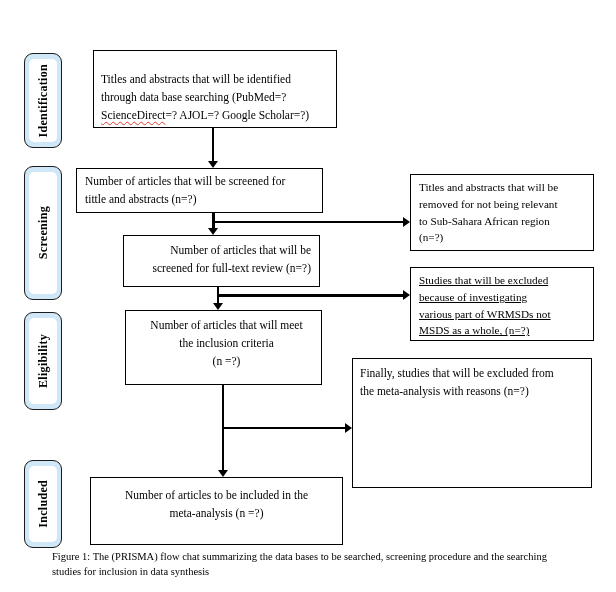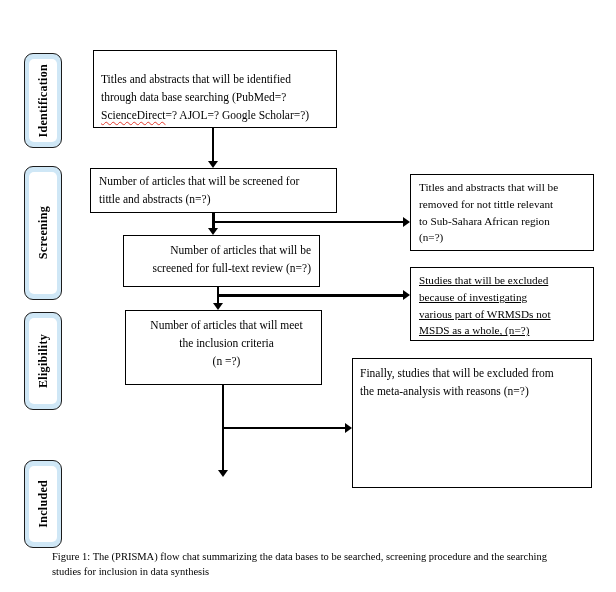--- a/index.html
+++ b/index.html
@@ -25,21 +25,21 @@
   #stage-screening{top:166px;height:134px;}
   #stage-eligibility{top:312px;height:98px;}
   #stage-included{top:460px;height:88px;}
   
   .fbox{
     position:absolute;box-sizing:border-box;background:#fff;
     border:1.6px solid #000;padding:6px 8px;
     font-size:11.5px;line-height:1.55;white-space:pre-line;
   }
   #box-identified{left:93px;top:50px;width:244px;height:78px;white-space:normal;padding:20px 7px;}
-  #box-screened-title{left:90px;top:168px;width:247px;height:45px;padding-top:4px;}
+  #box-screened-title{left:76px;top:168px;width:247px;height:45px;padding-top:4px;}
   #box-fulltext{left:123px;top:235px;width:197px;height:52px;text-align:right;}
   #box-inclusion{left:125px;top:310px;width:197px;height:75px;text-align:center;padding-left:14px;}
   #box-included-final{left:90px;top:477px;width:253px;height:68px;text-align:center;padding-top:9px;}
   #box-excl-relevant{left:410px;top:174px;width:184px;height:77px;font-size:11.2px;line-height:1.5;padding-top:4px;}
   #box-excl-wrmsds{left:410px;top:267px;width:184px;height:74px;font-size:11.2px;line-height:1.5;padding-top:4px;text-decoration:underline;}
   #box-excl-final{left:352px;top:358px;width:240px;height:130px;padding-left:7px;}
   .misspell{
     text-decoration:underline wavy #e23a2e;
     text-decoration-thickness:1px;text-underline-offset:2px;
     text-decoration-skip-ink:none;
@@ -97,23 +97,25 @@
   <div class="fbox" id="box-screened-title">Number of articles that will be screened for
 tittle and abstracts (n=?)</div>
 
   <div class="fbox" id="box-fulltext">Number of articles that will be
 screened for full-text review (n=?)</div>
 
   <div class="fbox" id="box-inclusion">Number of articles that will meet
 the inclusion criteria
 (n =?)</div>
 
+  <div class="fbox" id="box-included-final">Number of articles to be included in the
+meta-analysis (n =?)</div>
 
   <div class="fbox" id="box-excl-relevant">Titles and abstracts that will be
-removed for not tittle relevant
+removed for not being relevant
 to Sub-Sahara African region
 (n=?)</div>
 
   <div class="fbox" id="box-excl-wrmsds">Studies that will be excluded
 because of investigating
 various part of WRMSDs not
 MSDS as a whole, (n=?)</div>
 
   <div class="fbox" id="box-excl-final">Finally, studies that will be excluded from
 the meta-analysis with reasons (n=?)</div>

